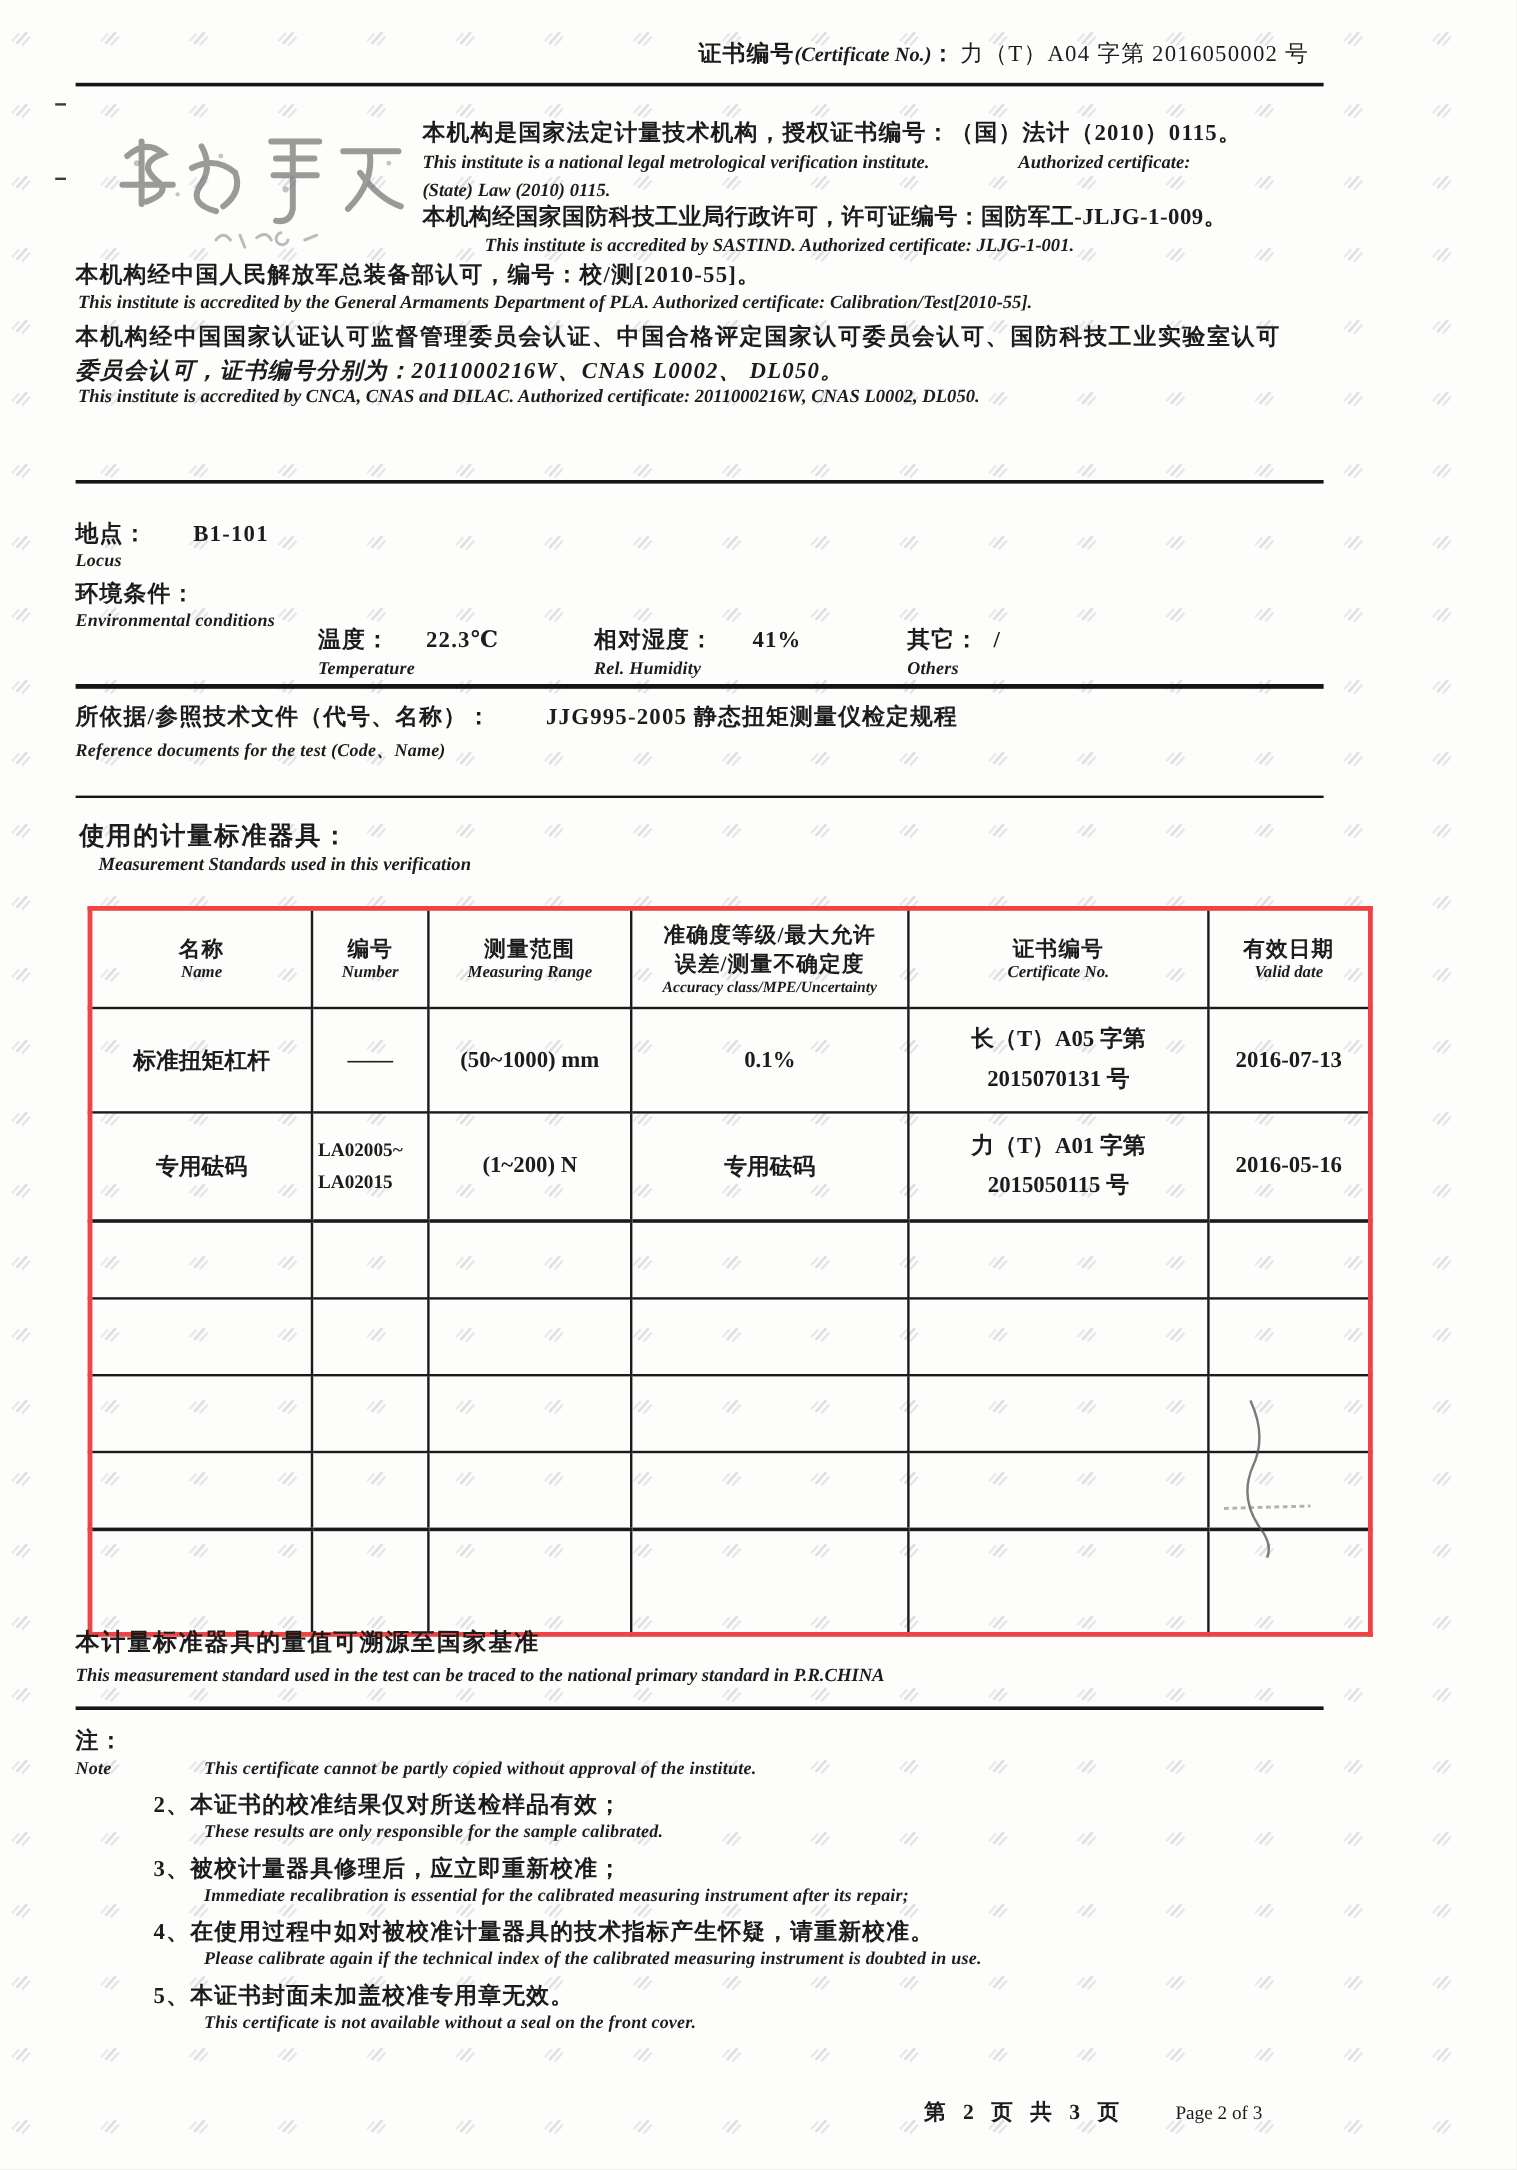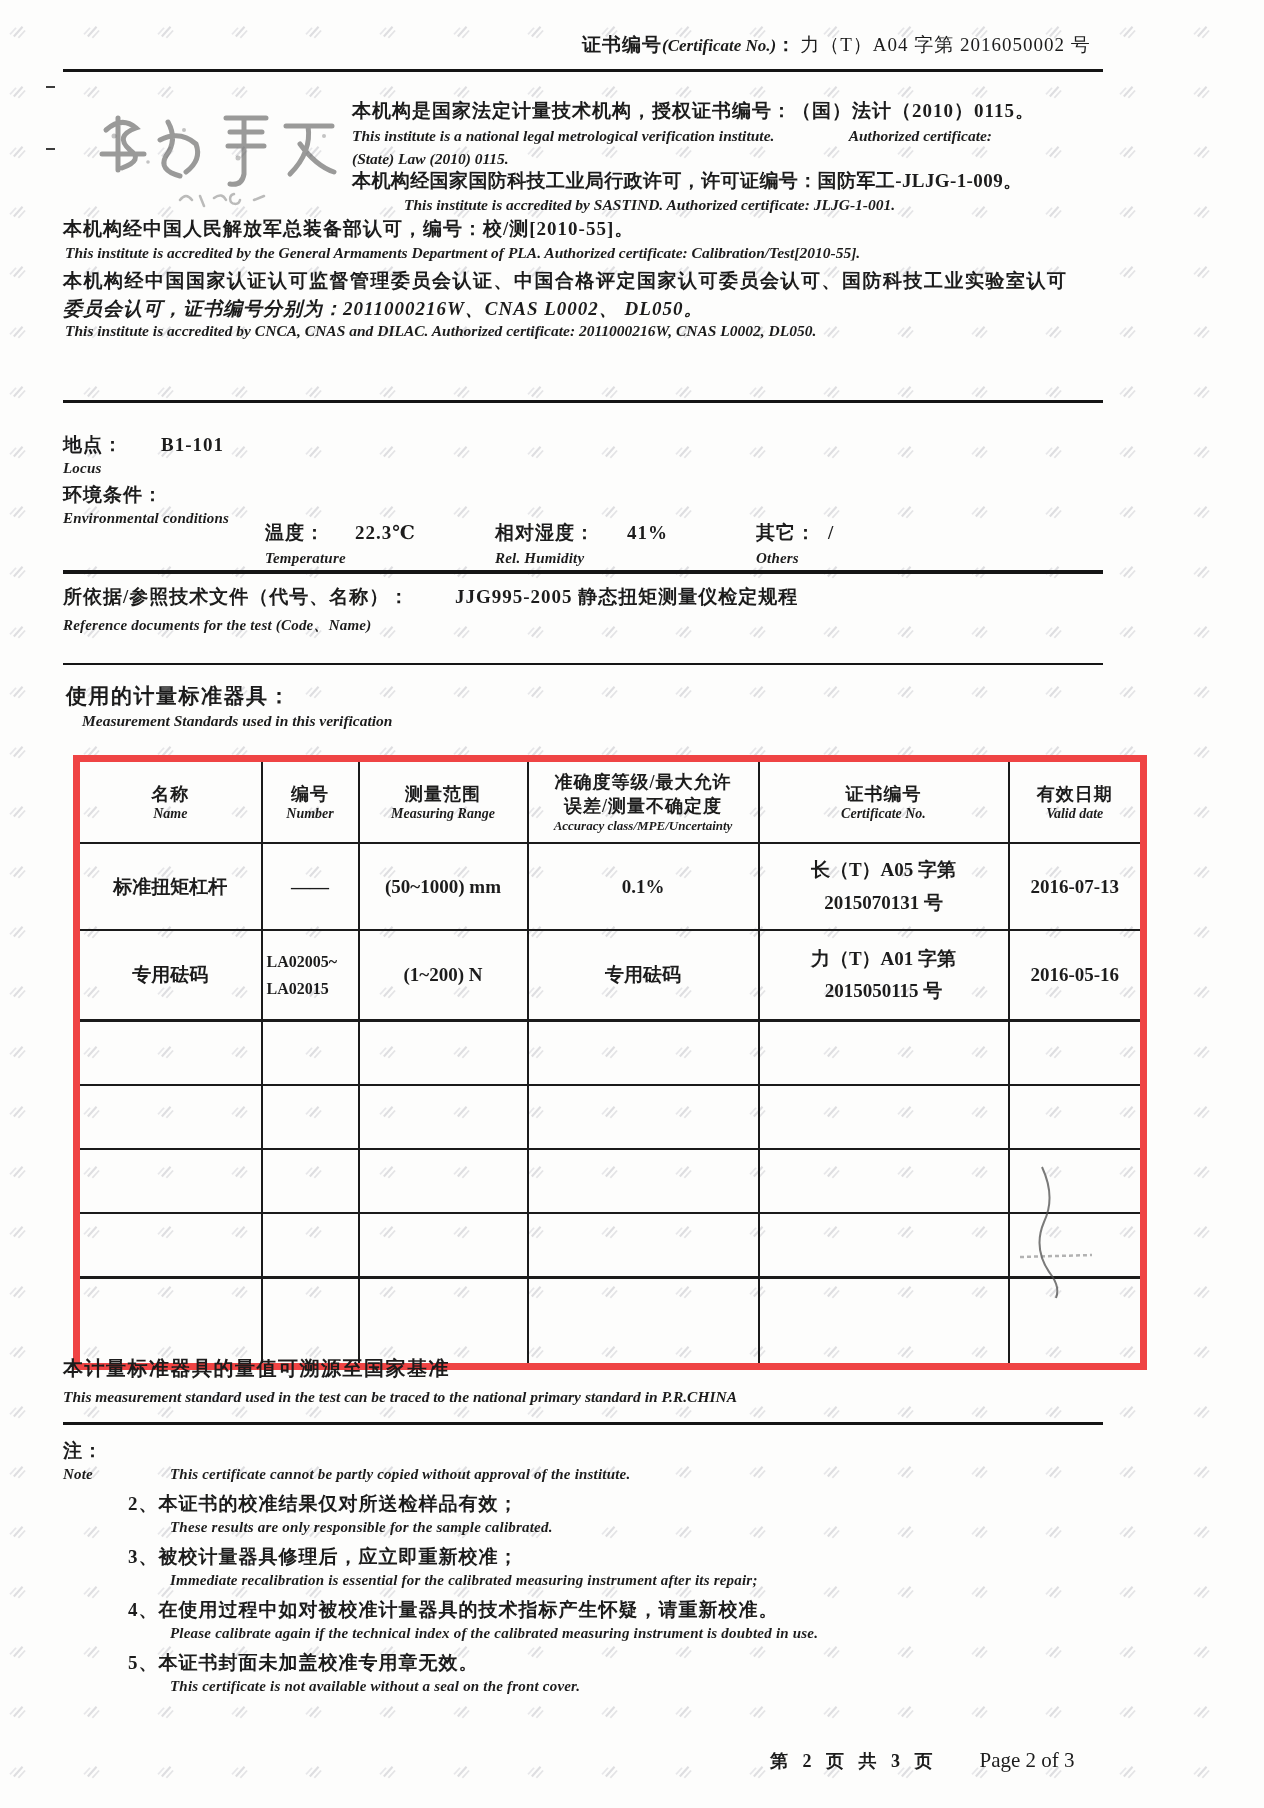--- a/index.html
+++ b/index.html
@@ -14,21 +14,21 @@
   .zh-big{font-size:21px;font-weight:700;letter-spacing:1.5px;white-space:nowrap;}
   .en{font-size:15px;font-style:italic;font-weight:700;white-space:nowrap;letter-spacing:.2px;}
   .en-lg{font-size:15.5px;font-style:italic;font-weight:700;white-space:nowrap;}
   .rule{position:absolute;left:63px;width:1040px;border-top:3px solid #151515;}
   .rule.thin{border-top-width:2px;}
   .rule.thick{border-top-width:4px;}
   .wm-layer{position:absolute;left:0;top:0;width:1264px;height:1808px;pointer-events:none;}
   
   table.std{position:absolute;left:73px;top:755px;width:1067px;border-collapse:collapse;table-layout:fixed;}
   table.std td,table.std th{border:2px solid #1b1b1b;padding:0 4px;text-align:center;vertical-align:middle;overflow:hidden;}
-  table.std{border:7px solid #ef4444;}
+  table.std{border:4px solid #ef4444;}
   table.std tr.hdr th{height:80px;}
   table.std .h-zh{font-size:18px;font-weight:600;letter-spacing:1px;}
   table.std .h-en{font-size:14px;font-style:italic;font-weight:700;letter-spacing:0;}
   table.std .h-en.small{font-size:13px;}
   table.std td{font-size:19px;font-weight:600;}
   table.std td .cell-line{line-height:1.7;}
   tr.r1 td{height:85px;}
   tr.r2 td{height:88px;}
   tr.r2 td{border-bottom-width:3px;}
   tr.empty td{height:62px;}
@@ -272,16 +272,16 @@
   </div>
   <div class="abs en" style="top:1625px;left:170px;">Please calibrate again if the technical index of the calibrated measuring instrument is doubted in use.</div>
 
   <div class="abs note-item" style="top:1650px;left:128px;">
     <span class="zh">5、</span><span class="zh">本证书封面未加盖校准专用章无效。</span>
   </div>
   <div class="abs en" style="top:1678px;left:170px;">This certificate is not available without a seal on the front cover.</div>
 
   <div class="abs footer-row" style="top:1748px;left:770px;">
     <span class="zh" style="letter-spacing:5px;font-size:18px;">第 2 页 共 3 页</span>
-    <span style="font-size:21px;white-space:nowrap;">Page 2 of 3</span>
+    <span style="font-size:16px;white-space:nowrap;">Page 2 of 3</span>
   </div>
 
 </div>
 
 </body></html>

